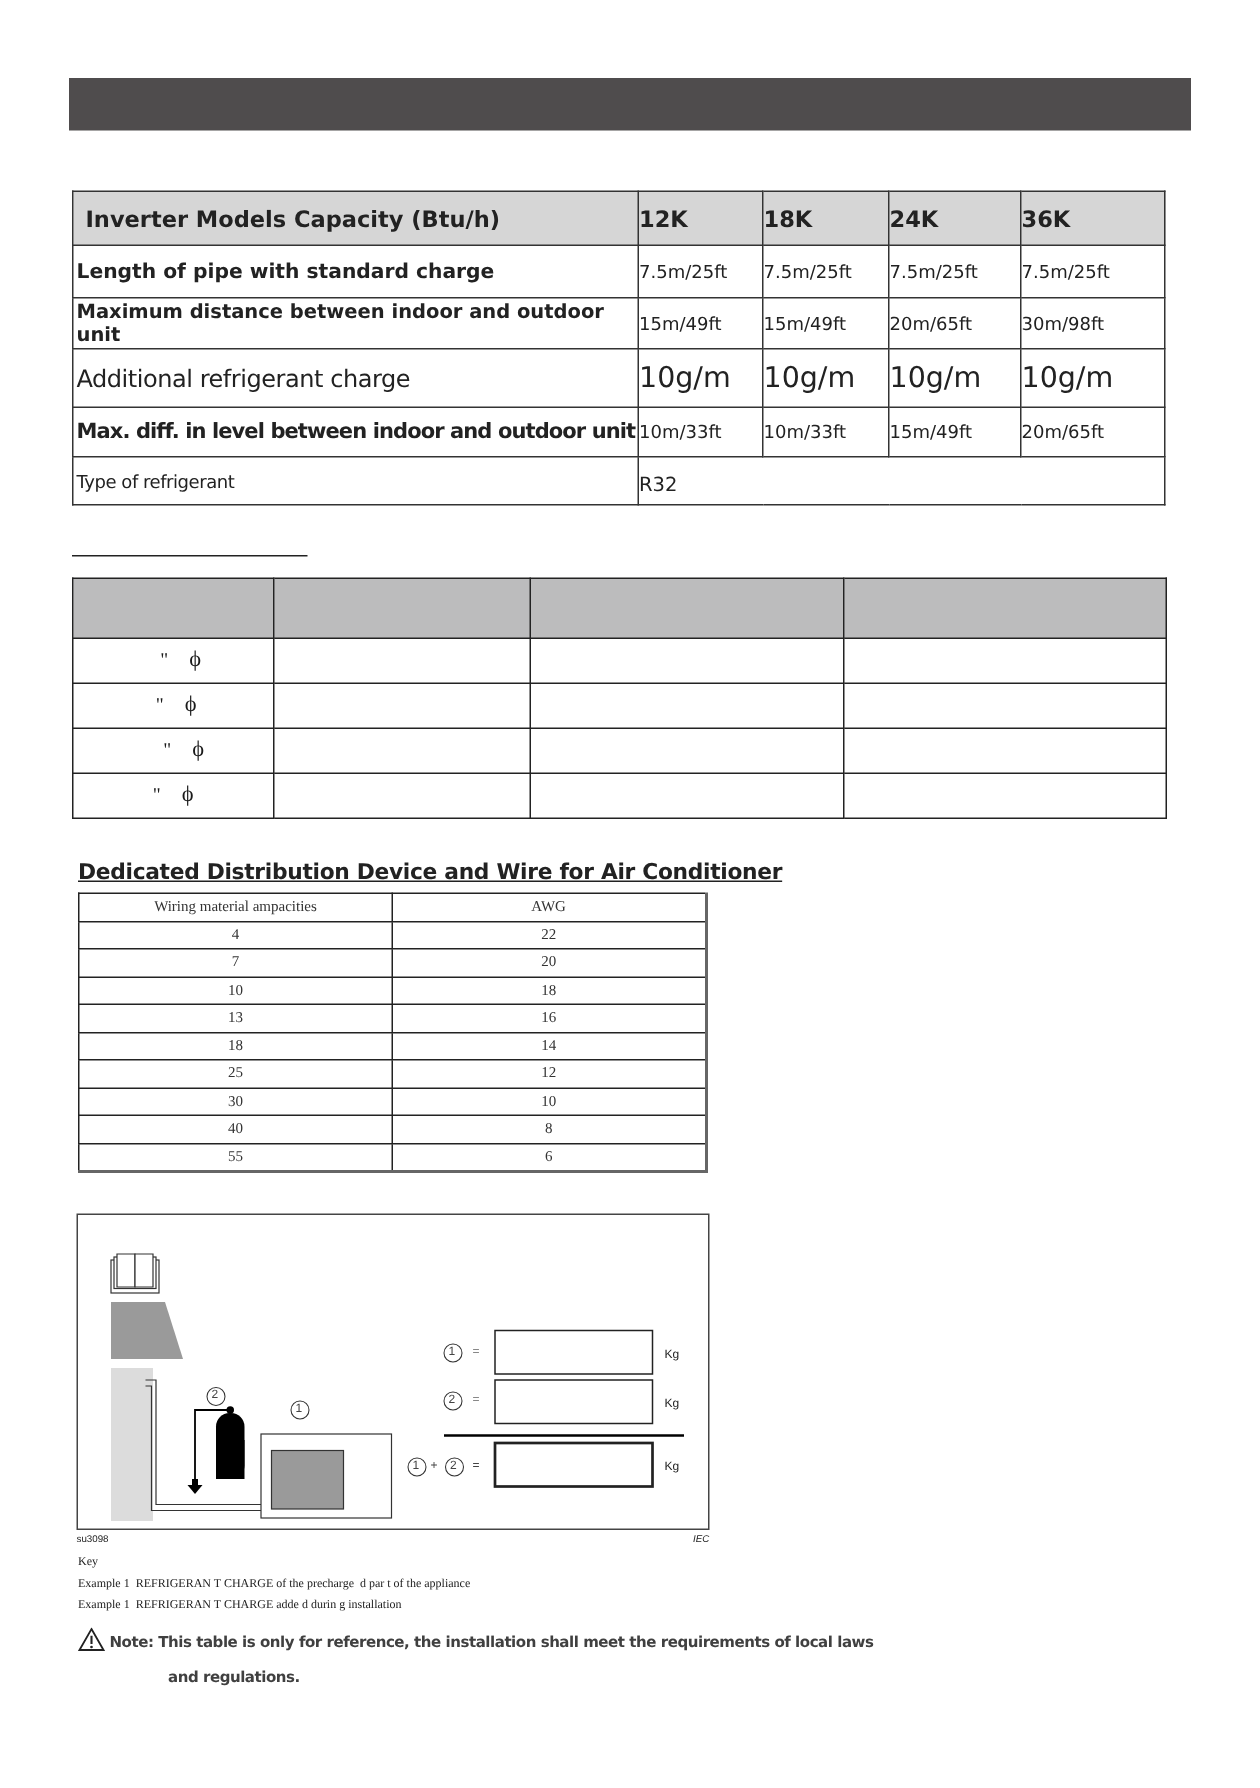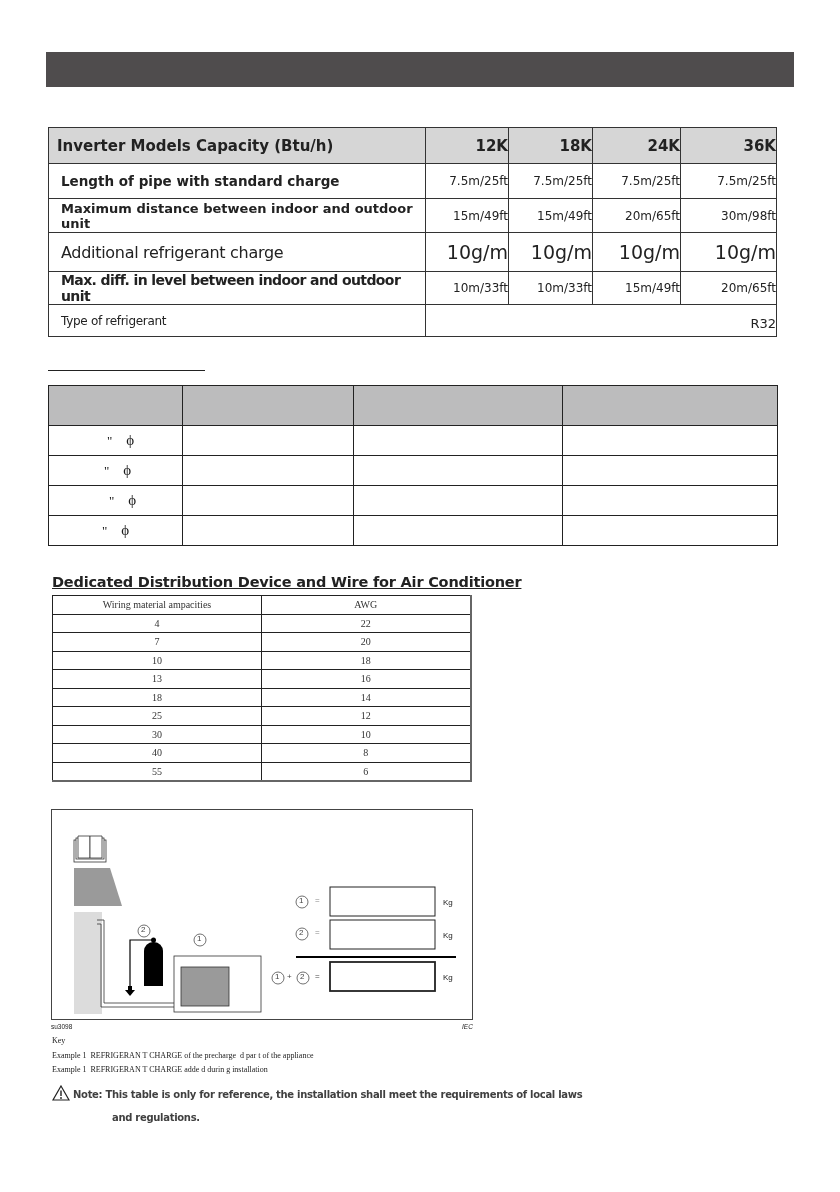--- a/index.html
+++ b/index.html
@@ -2,24 +2,24 @@
 <html><head>
 <meta charset="utf-8">
 <style>
   html,body{margin:0;padding:0;background:#fff;}
   body{width:840px;height:1192px;position:relative;font-family:"Liberation Sans",sans-serif;color:#1a1a1a;overflow:hidden;}
   .abs{position:absolute;}
   .banner{left:46px;top:52px;width:748px;height:35px;background:#4f4c4d;}
   
   table{border-collapse:collapse;}
   .t1{position:absolute;left:48px;top:127px;width:728px;table-layout:fixed;}
-  .t1 td{border:1px solid #333;padding:0;font-family:"DejaVu Sans",sans-serif;font-size:12px;text-align:right;color:#222;}
+  .t1 td{border:1px solid #333;padding:0;font-family:"DejaVu Sans",sans-serif;font-size:12px;text-align:left;color:#222;}
   .t1 tr.head td{background:#d6d6d6;font-weight:bold;font-size:15px;height:35px;}
   .t1 tr.head td.lbl{text-align:left;padding-left:8px;font-size:15px;}
-  .t1 td.lbl{text-align:left;padding-left:12px;font-weight:bold;font-size:13.5px;}
+  .t1 td.lbl{text-align:left;padding-left:2px;font-weight:bold;font-size:13.5px;}
   .t1 td.lbl.big{font-size:16px;font-weight:normal;letter-spacing:-0.3px;}
   .t1 td.lbl.cond{font-size:14px;font-weight:bold;letter-spacing:-0.6px;transform-origin:left;}
   .t1 td.lbl.small{font-size:12px;font-weight:normal;letter-spacing:-0.3px;}
   .t1 td.vbig{font-size:19px;}
   .t1 tr{height:33px;margin-top:12px;}
   .underline-line{left:48px;top:370px;width:157px;height:0;border-top:1.2px solid #222;}
   
   .t2{position:absolute;left:48px;top:385px;width:729px;table-layout:fixed;}
   .t2 td{border:1px solid #222;padding:0;height:29px;font-family:"Liberation Serif",serif;font-size:13px;}
   .t2 tr.head td{background:#bcbcbd;height:39px;}

